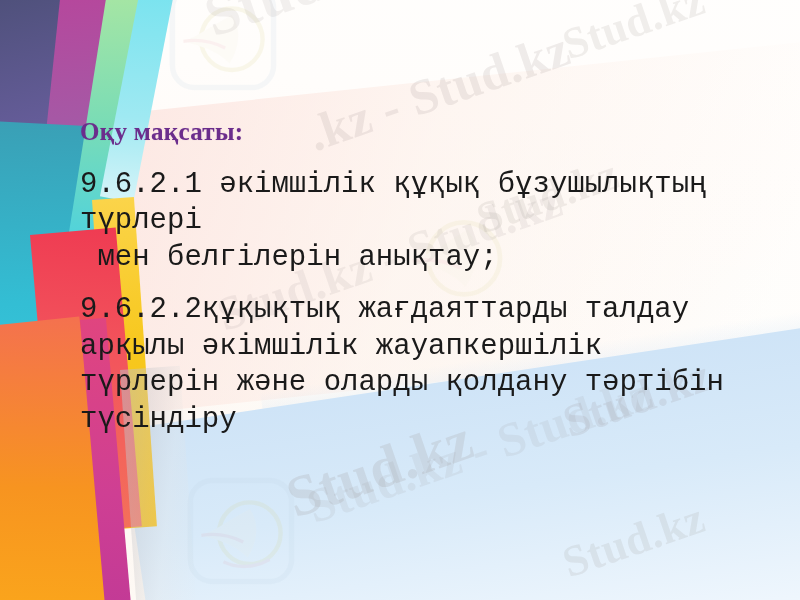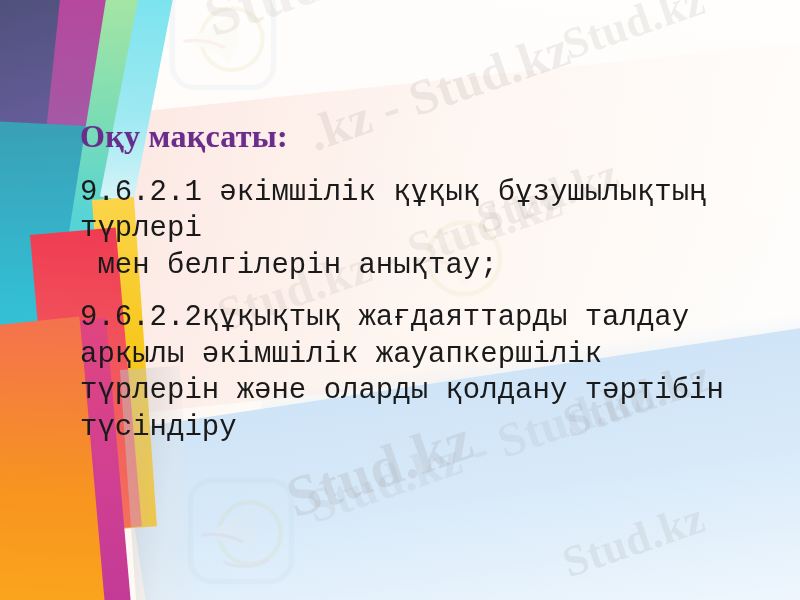--- a/index.html
+++ b/index.html
@@ -83,21 +83,21 @@
   .wm-logo { position: absolute; opacity: 0.13; }
 
   
   .content {
     position: absolute;
     left: 80px;
     top: 118px;
     width: 660px;
   }
   .title {
-    font-size: 32px;
+    font-size: 25px;
     font-weight: bold;
     color: #6b2d8c;
     letter-spacing: 0.3px;
     line-height: 1.15;
     margin: 0 0 20px 0;
     text-shadow: 0 0 1px rgba(107,45,140,0.25);
   }
   .para {
     font-size: 29px;
     color: #1a1a1a;

